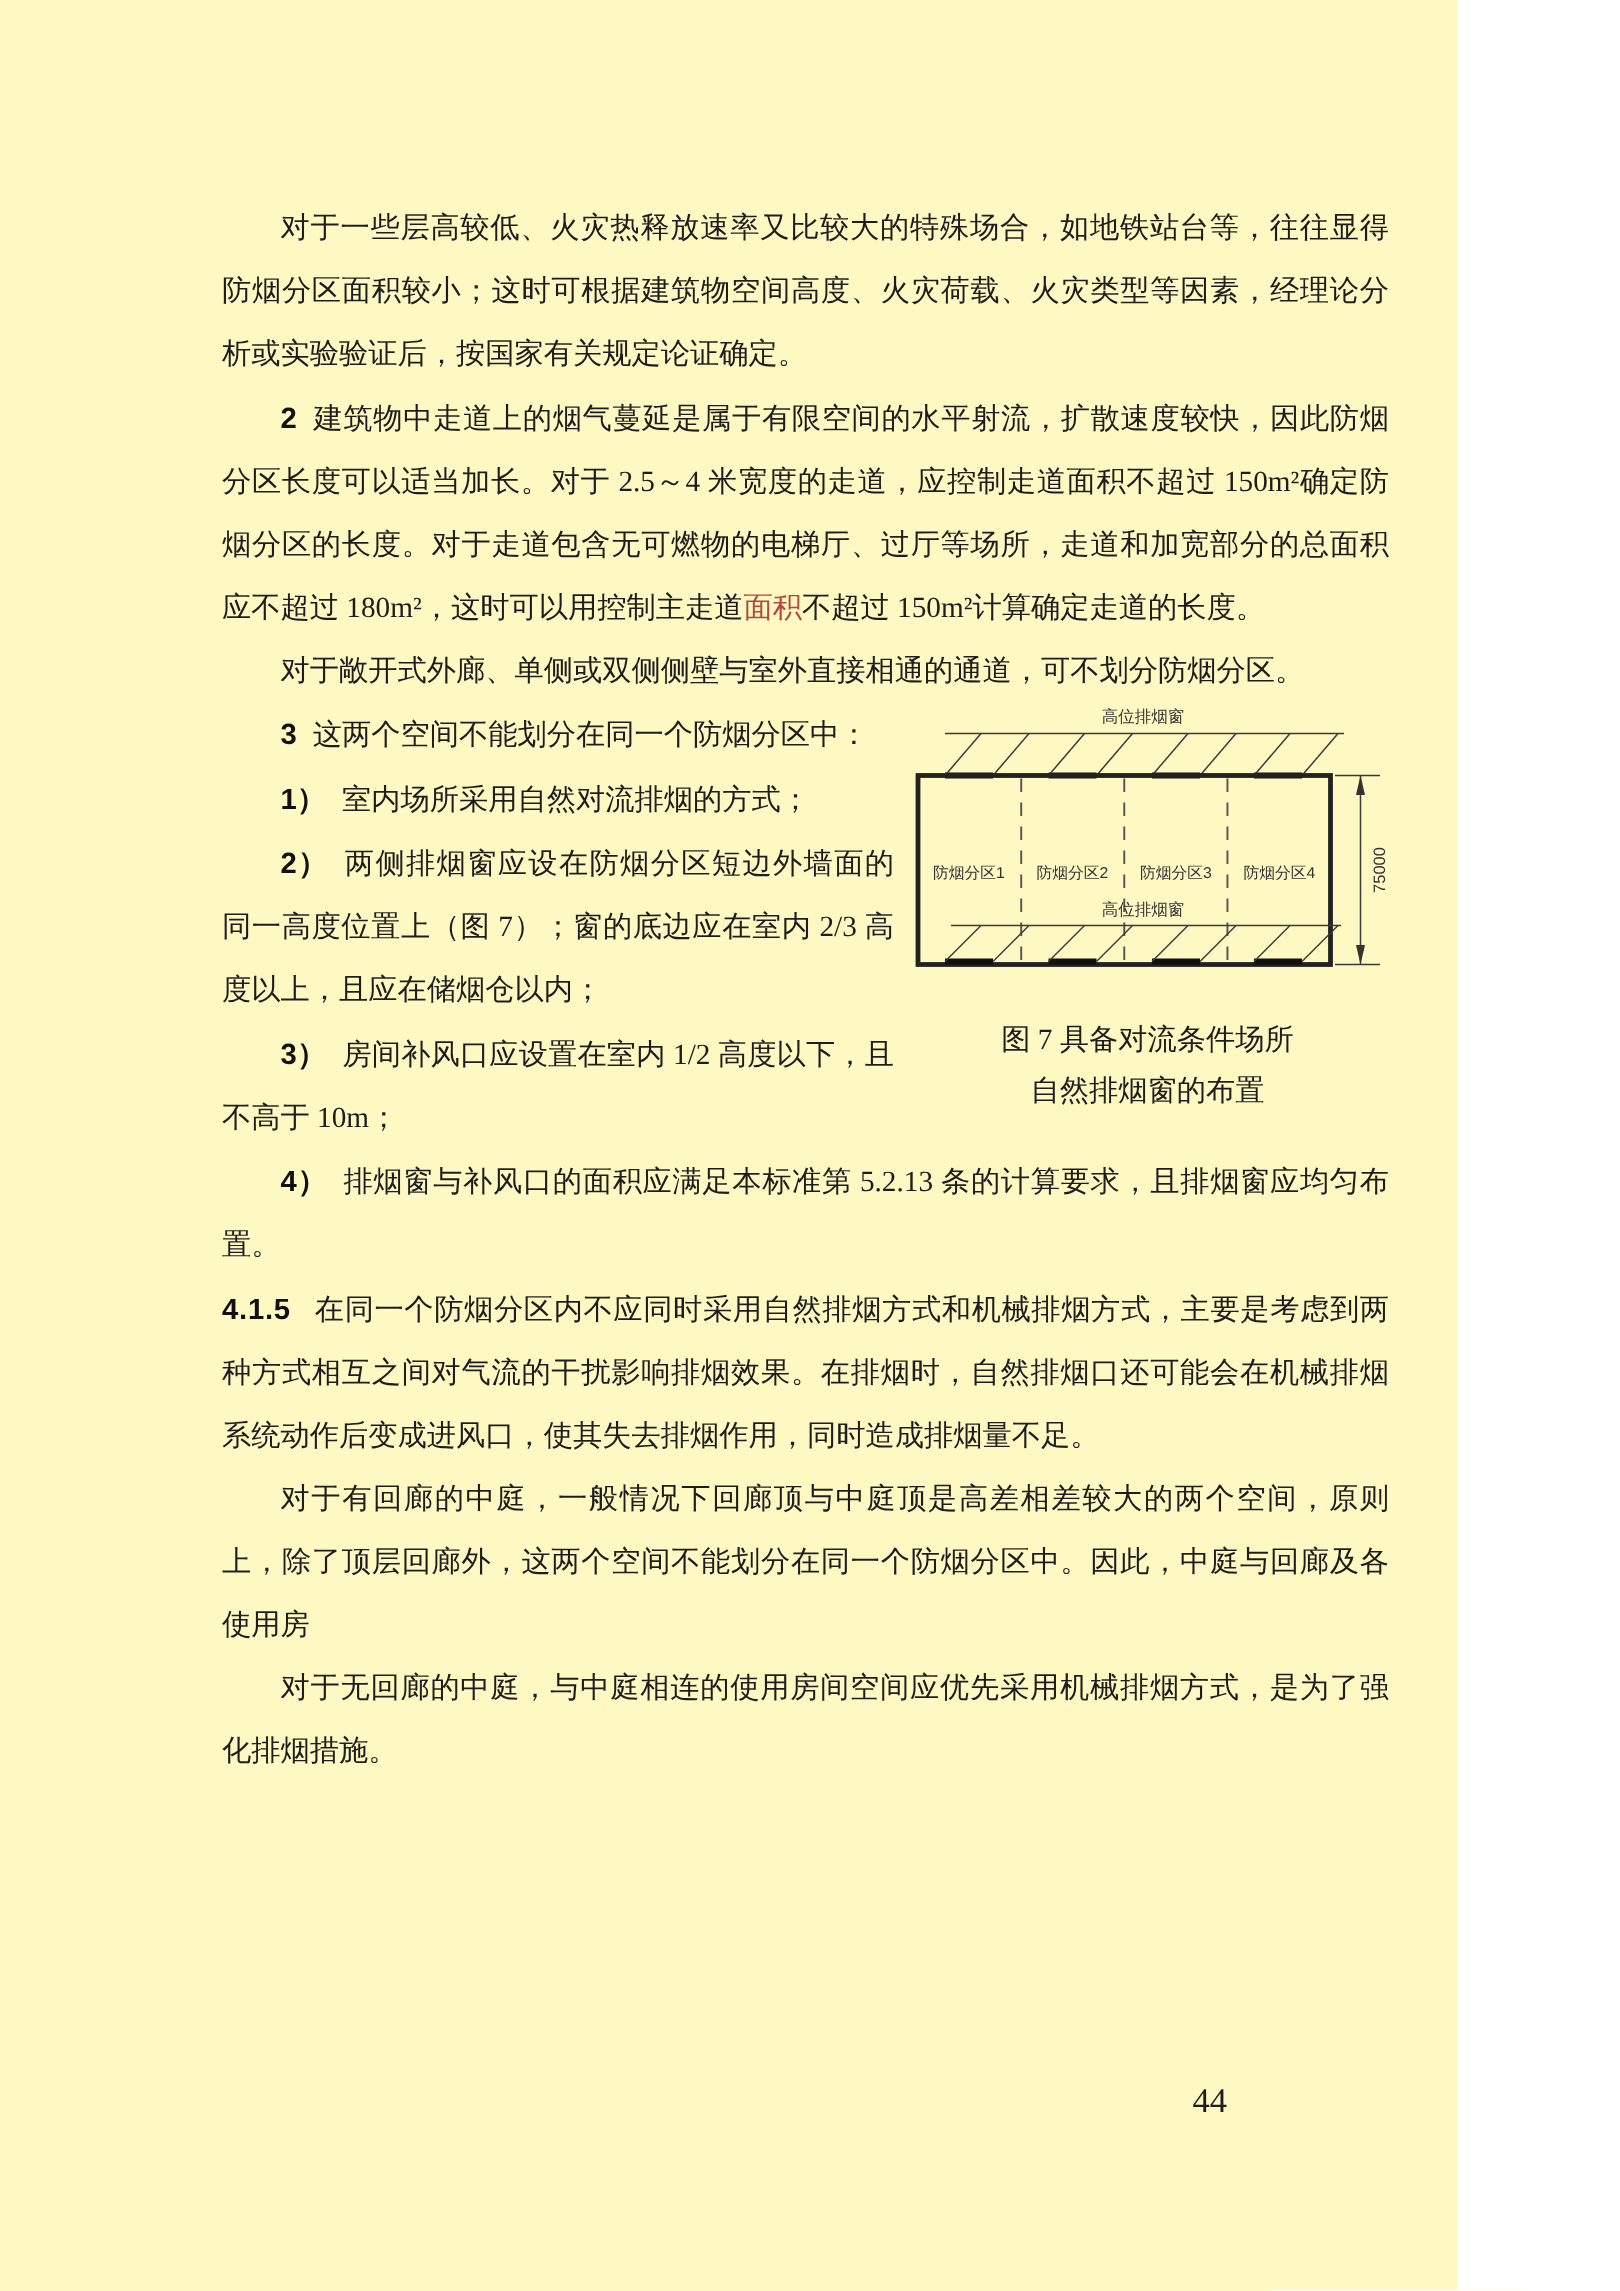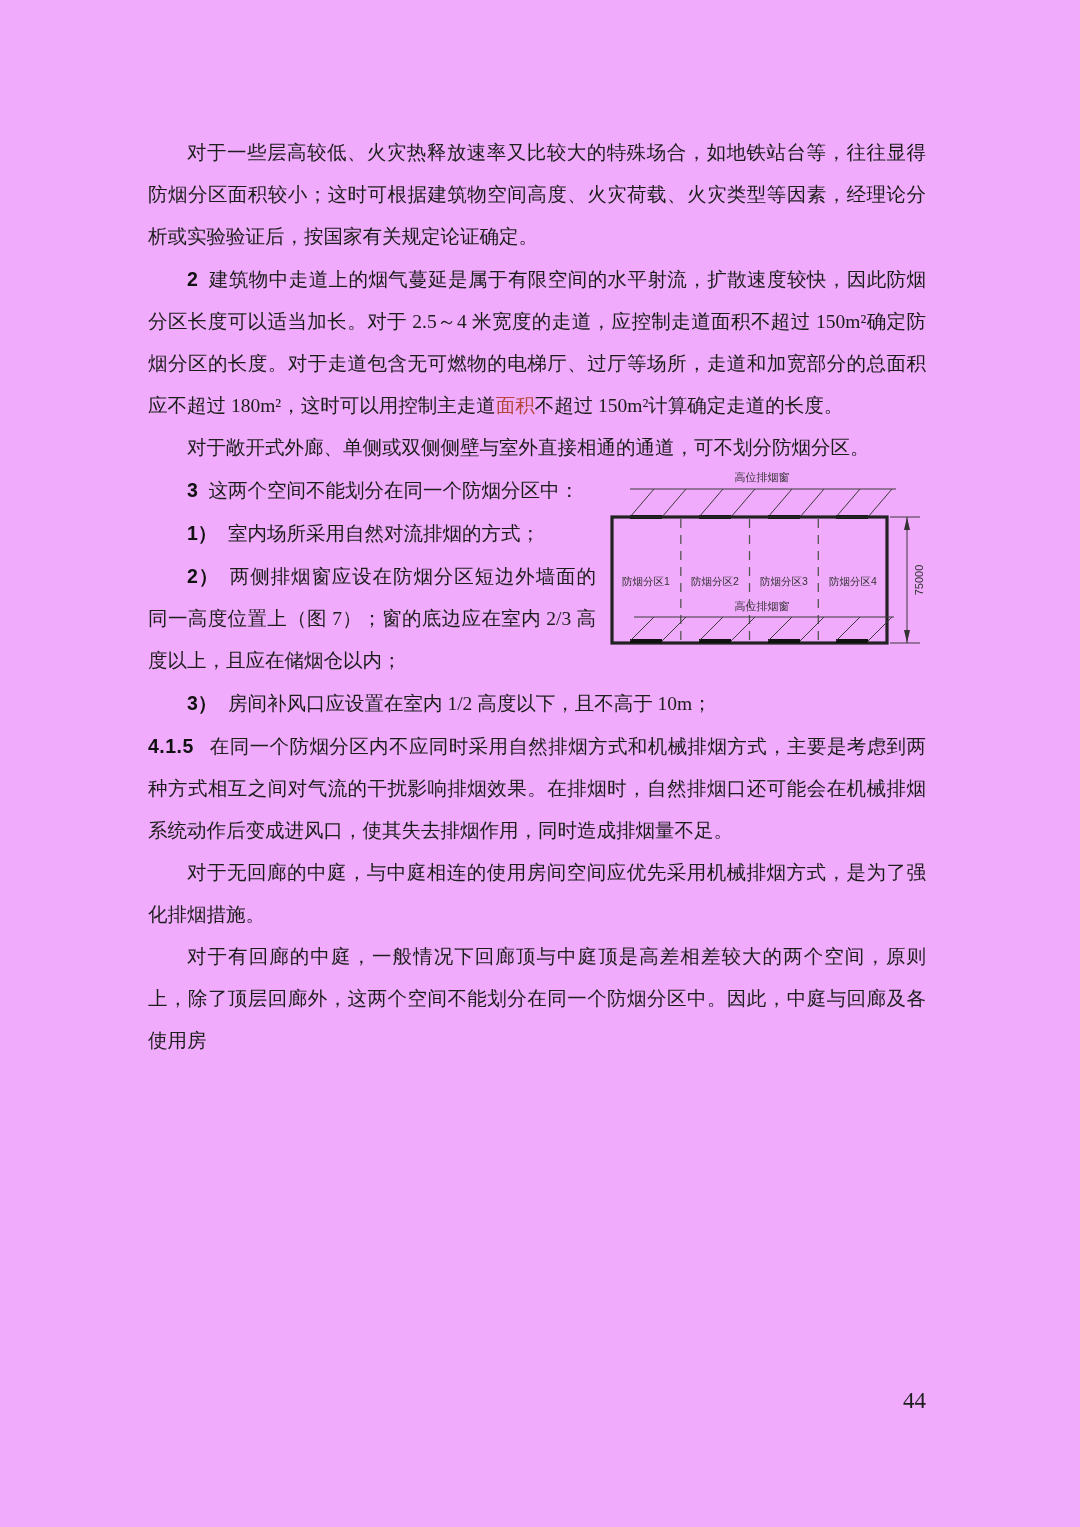--- a/index.html
+++ b/index.html
@@ -1,17 +1,17 @@
 <!DOCTYPE html>
 <html><head>
 <meta charset="utf-8">
 <style>
   html,body { margin:0; padding:0; background:#ffffff; }
   .page {
-    position:relative; width:1080px; height:1527px; background:#f0abfc;
+    position:relative; width:972px; height:1527px; background:#fef9c3;
     font-family:"Liberation Serif", serif; color:#1d1d1d; overflow:hidden;
   }
   .content {
     position:absolute; left:148px; top:132px; width:778px;
     font-size:19.5px; line-height:42px; text-align:justify;
   }
   .content p { margin:0; }
   .indent { text-indent:2em; }
   .num {
     font-family:"Liberation Sans", sans-serif; font-weight:bold;
@@ -102,35 +102,40 @@
 
         <g>
           <line class="dline" x1="286" y1="48" x2="316" y2="48"></line>
           <line class="dline" x1="286" y1="174" x2="316" y2="174"></line>
           <line class="dline" x1="303" y1="48" x2="303" y2="174"></line>
           <polygon points="300,61 306,61 303,48" fill="#333"></polygon>
           <polygon points="300,161 306,161 303,174" fill="#333"></polygon>
         </g>
         <text class="dtext" x="319" y="111" font-size="11" text-anchor="middle" transform="rotate(-90 319 111)">75000</text>
       </svg>
+      <div class="caption">
+        <div>图 7 具备对流条件场所</div>
+        <div>自然排烟窗的布置</div>
+      </div>
     </div>
 
     <p class="indent"><span class="num">3</span><span>这两个空间不能划分在同一个防烟分区中：</span></p>
 
     <p class="indent"><span class="num">1）</span><span>室内场所采用自然对流排烟的方式；</span></p>
 
     <p class="indent"><span class="num">2）</span><span>两侧排烟窗应设在防烟分区短边外墙面的同一高度位置上（图 7）；窗的底边应在室内 2/3 高度以上，且应在储烟仓以内；</span></p>
 
     <p class="indent"><span class="num">3）</span><span>房间补风口应设置在室内 1/2 高度以下，且不高于 10m；</span></p>
 
+    <p class="indent" style="clear:right;"><span class="num">4）</span><span>排烟窗与补风口的面积应满足本标准第 5.2.13 条的计算要求，且排烟窗应均匀布置。</span></p>
 
     <p><span class="secnum">4.1.5</span><span>在同一个防烟分区内不应同时采用自然排烟方式和机械排烟方式，主要是考虑到两种方式相互之间对气流的干扰影响排烟效果。在排烟时，自然排烟口还可能会在机械排烟系统动作后变成进风口，使其失去排烟作用，同时造成排烟量不足。</span></p>
 
 
 
+    <p class="indent"><span>对于有回廊的中庭，一般情况下回廊顶与中庭顶是高差相差较大的两个空间，原则上，除了顶层回廊外，这两个空间不能划分在同一个防烟分区中。因此，中庭与回廊及各使用房</span></p>
+
     <p class="indent"><span>对于无回廊的中庭，与中庭相连的使用房间空间应优先采用机械排烟方式，是为了强化排烟措施。</span></p>
-
-    <p class="indent"><span>对于有回廊的中庭，一般情况下回廊顶与中庭顶是高差相差较大的两个空间，原则上，除了顶层回廊外，这两个空间不能划分在同一个防烟分区中。因此，中庭与回廊及各使用房</span></p>
 
   </div>
 
   <div class="pagenum">44</div>
 </div>
 
 </body></html>

